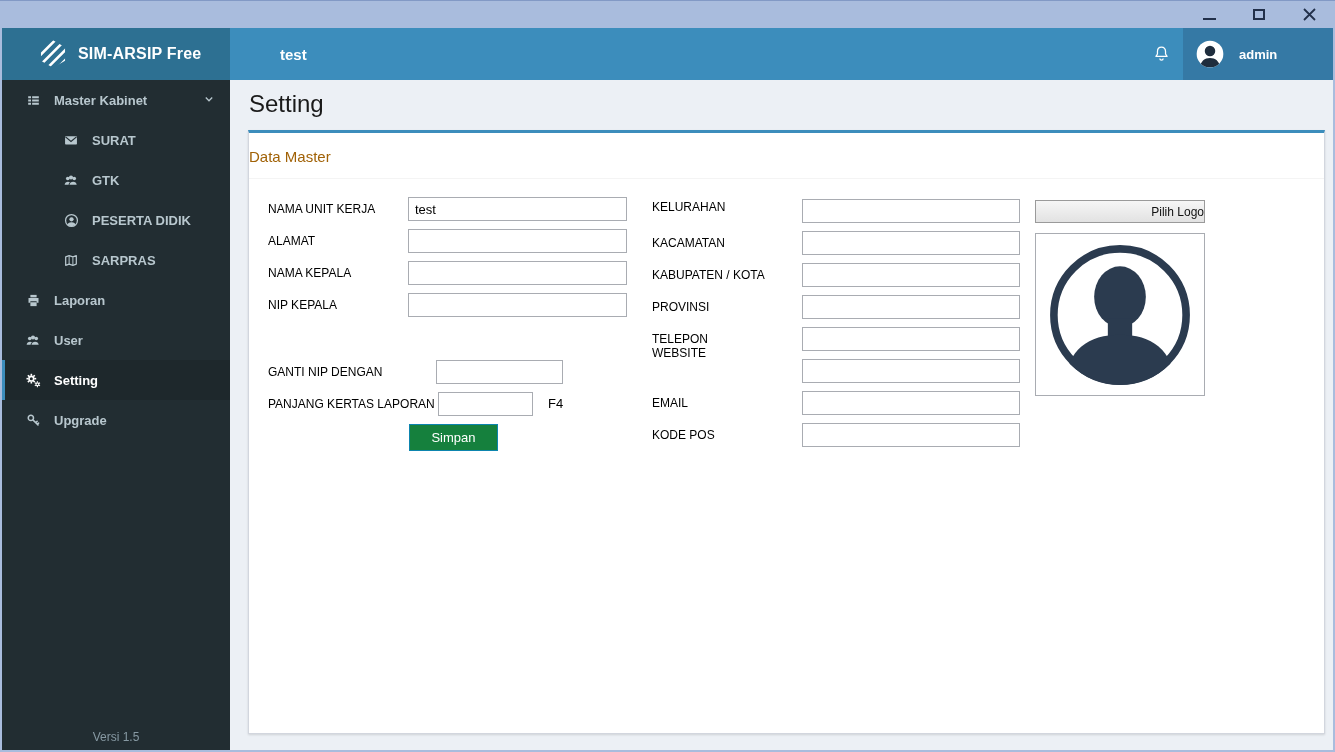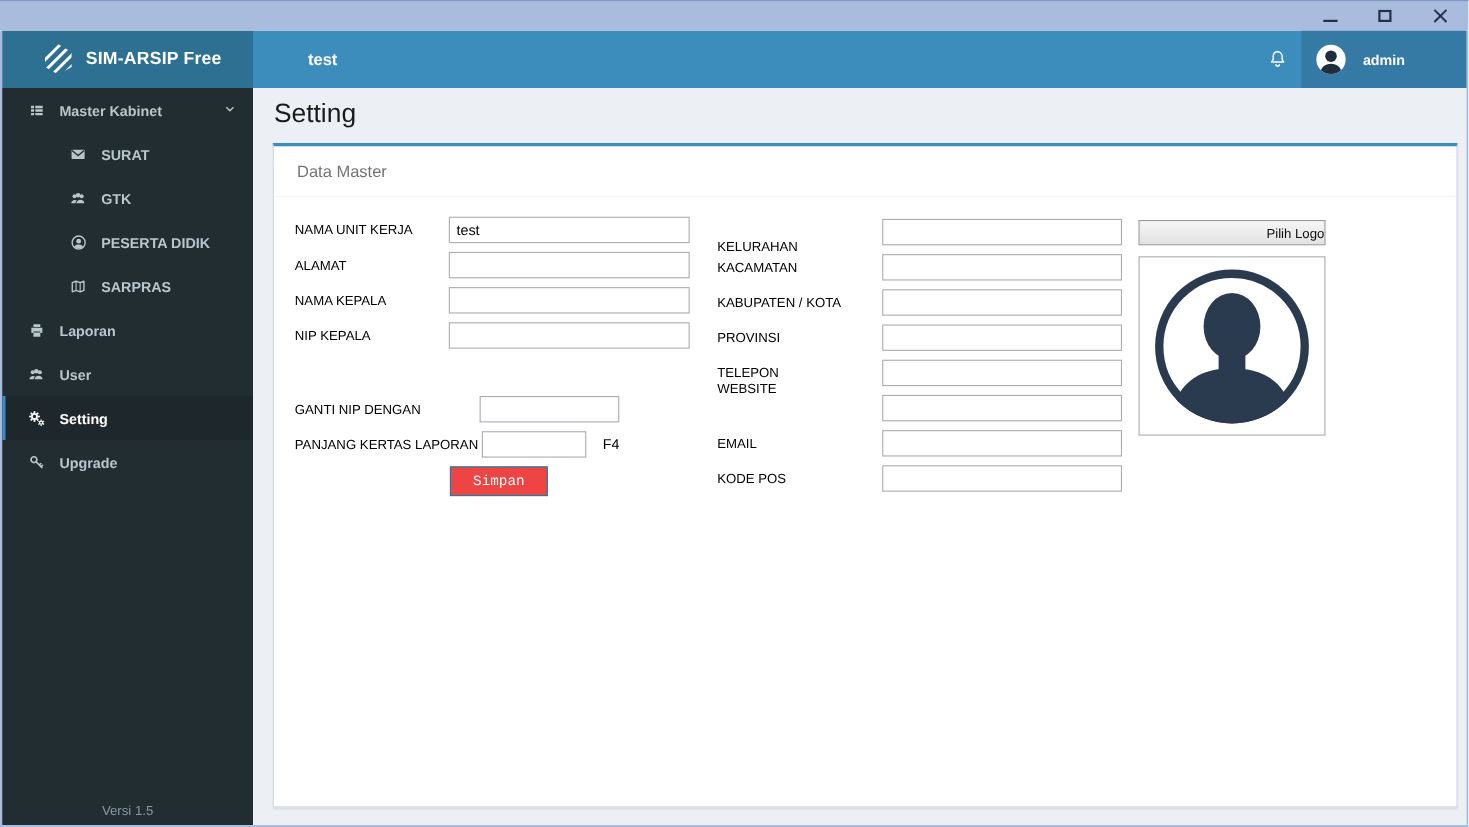--- a/index.html
+++ b/index.html
@@ -55,34 +55,34 @@
     color: #8799a3; font-size: 12px; }
 
   
   .main { flex: 1; background: #ecf0f5; padding: 6px 8px 0 18px; }
   .page-heading { font-size: 24px; font-weight: 500; color: #1a1a1a; margin: 4px 0 12px 1px; line-height: 28px; }
   .panel {
     position: relative; width: 1077px; height: 604px; background: #fff;
     border: 1px solid #d2d6de; border-top: 3px solid #3c8dbc;
     box-shadow: 0 1px 2px rgba(0,0,0,.12);
   }
-  .panel-header { padding: 15px 21px 13px; font-size: 15px; color: #737373; border-bottom: 1px solid #f4f4f4; }
+  .panel-header { padding: 15px 0 13px; font-size: 15px; color: #a16207; border-bottom: 1px solid #f4f4f4; }
 
   .f-label { position: absolute; left: 19px; font-size: 12px; color: #000; line-height: 24px; height: 24px; white-space: nowrap; }
   .f-label.right-col { left: 403px; }
   .f-input {
     position: absolute; height: 24px; border: 1px solid #a9acb2; background: #fff;
     font-family: "Liberation Sans", sans-serif; font-size: 13px; padding: 2px 6px; outline: none;
   }
   .suffix-text { position: absolute; font-size: 13px; color: #000; line-height: 24px; }
 
   .save-btn {
     position: absolute; left: 160px; top: 291px; width: 89px; height: 27px;
-    background: #ef4444; border: 1px solid #0d85ae; color: #fff; font-size: 13px;
-    font-family: Liberation Mono, monospace; cursor: pointer;
+    background: #15803d; border: 1px solid #0d85ae; color: #fff; font-size: 13px;
+    font-family: Liberation Sans, sans-serif; cursor: pointer;
   }
   .logo-btn {
     position: absolute; left: 786px; top: 67px; width: 170px; height: 23px;
     background: linear-gradient(#f6f6f6, #e2e2e2); border: 1px solid #9a9a9a;
     font-size: 12px; color: #111; font-family: "Liberation Sans", sans-serif; cursor: pointer; text-align: right;
   }
   .logo-box {
     position: absolute; left: 786px; top: 100px; width: 170px; height: 163px;
     background: #fff; border: 1px solid #a9acb2; display: flex; align-items: center; justify-content: center;
   }
@@ -327,21 +327,21 @@
           <input class="f-input" style="left: 159px; top: 160px; width: 219px;" value="">
 
           <div class="f-label" style="top:227px">GANTI NIP DENGAN</div>
           <input class="f-input" style="left: 187px; top: 227px; width: 127px;" value="">
           <div class="f-label" style="top:259px">PANJANG KERTAS LAPORAN</div>
           <input class="f-input" style="left: 189px; top: 259px; width: 95px;" value="">
           <div class="suffix-text" style="left:299px;top:259px">F4</div>
 
           <button class="save-btn">Simpan</button>
 
-          <div class="f-label right-col" style="top:79px">KELURAHAN</div>
+          <div class="f-label right-col" style="top:62px">KELURAHAN</div>
           <input class="f-input" style="left: 553px; top: 66px; width: 218px;" value="">
           <div class="f-label right-col" style="top:98px">KACAMATAN</div>
           <input class="f-input" style="left: 553px; top: 98px; width: 218px;" value="">
           <div class="f-label right-col" style="top:130px">KABUPATEN / KOTA</div>
           <input class="f-input" style="left: 553px; top: 130px; width: 218px;" value="">
           <div class="f-label right-col" style="top:162px">PROVINSI</div>
           <input class="f-input" style="left: 553px; top: 162px; width: 218px;" value="">
           <div class="f-label right-col" style="top:194px">TELEPON</div>
           <input class="f-input" style="left: 553px; top: 194px; width: 218px;" value="">
           <div class="f-label right-col" style="top:208px">WEBSITE</div>

